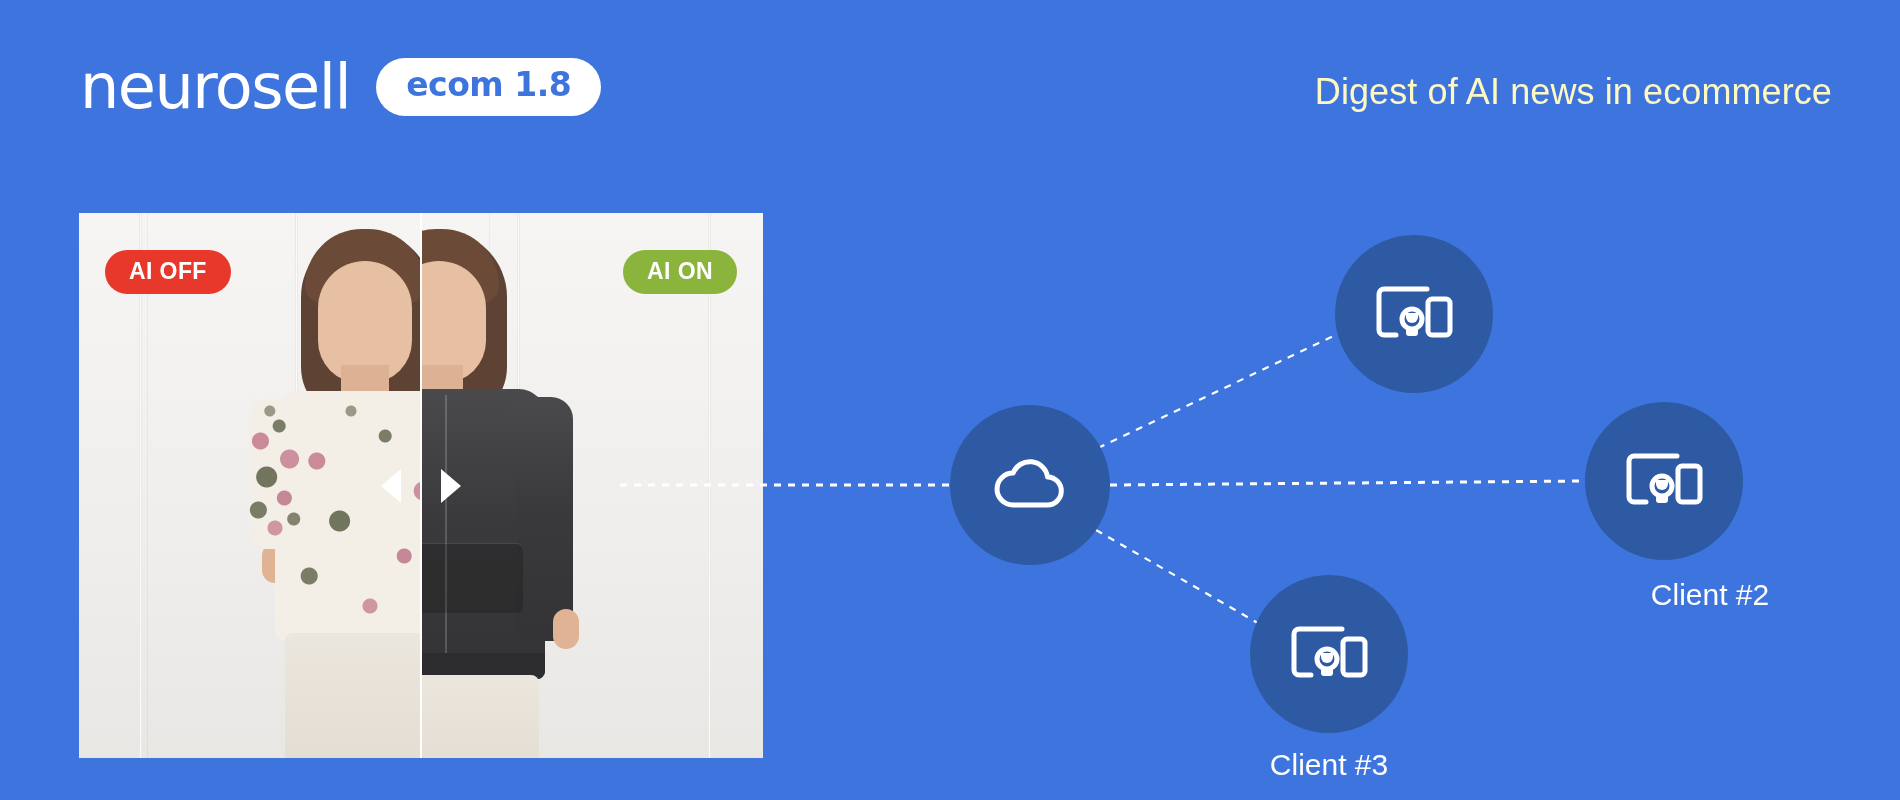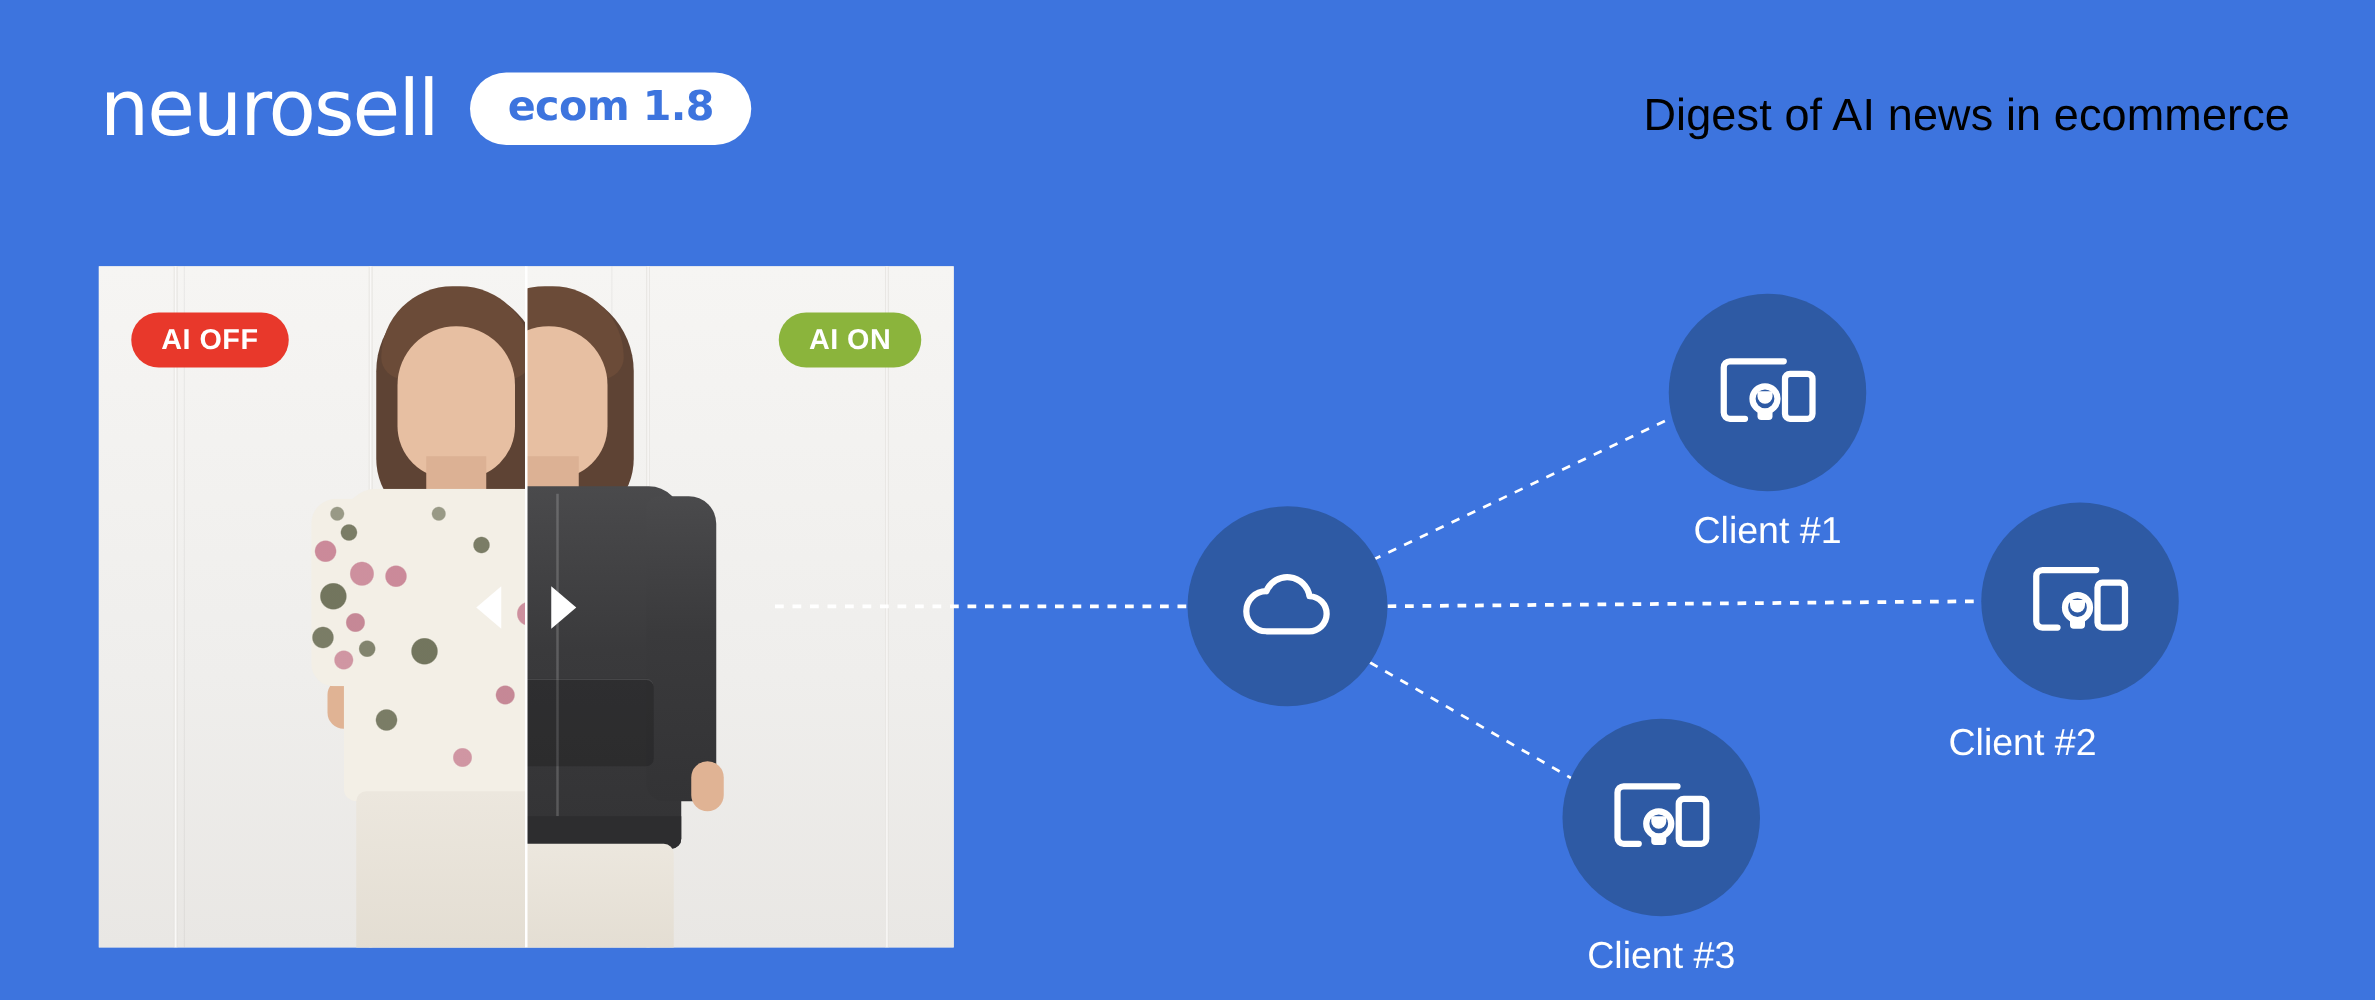--- a/index.html
+++ b/index.html
@@ -48,21 +48,21 @@
     font-size: 33px;
     line-height: 1.1;
     font-weight: 700;
     letter-spacing: -0.5px;
     white-space: nowrap;
   }
   #digest-title {
     position: absolute;
     right: 68px;
     top: 72px;
-    color: #000000;
+    color: #fef9c3;
     font-size: 36px;
     line-height: 1.1;
     font-weight: 400;
     letter-spacing: 0.1px;
     white-space: nowrap;
   }
 
   
   #compare-panel {
     position: absolute;
@@ -255,21 +255,21 @@
     line-height: 1;
     font-weight: 400;
     white-space: nowrap;
     text-align: center;
   }
   #node-server        { left: 330px; top: 225px; width: 160px; height: 160px; }
   #label-server       { left: 300px; top: 405px; width: 220px; }
   #node-client-1      { left: 715px; top: 55px;  width: 158px; height: 158px; }
   #label-client-1     { left: 684px; top: 230px; width: 220px; }
   #node-client-2      { left: 965px; top: 222px; width: 158px; height: 158px; }
-  #label-client-2     { left: 888px; top: 400px; width: 220px; }
+  #label-client-2     { left: 980px; top: 400px; width: 220px; }
   #node-client-3      { left: 630px; top: 395px; width: 158px; height: 158px; }
   #label-client-3     { left: 599px; top: 570px; width: 220px; }
 </style>
 </head>
 <body>
 
 <div id="stage">
 
   <div id="brand">
     <div id="wordmark">neurosell</div>
@@ -342,21 +342,20 @@
     <div id="node-client-1" class="node">
       <svg width="80" height="62" viewBox="0 0 80 62">
         <path d="M53 6 H10 a5 5 0 0 0 -5 5 V47 a5 5 0 0 0 5 5 H22" fill="none" stroke="#ffffff" stroke-width="5" stroke-linecap="round" stroke-linejoin="round"></path>
         <rect x="54" y="16" width="22" height="36" rx="4" fill="none" stroke="#ffffff" stroke-width="5"></rect>
         <path d="M32 30 h12 v4 a6 6 0 0 1 -6 6 a6 6 0 0 1 -6 -6 z" fill="#ffffff"></path>
         <circle cx="38" cy="36" r="10" fill="none" stroke="#ffffff" stroke-width="5"></circle>
         <circle cx="38" cy="36" r="3" fill="#ffffff"></circle>
         <path d="M32 45 h12 v5 a3 3 0 0 1 -3 3 h-6 a3 3 0 0 1 -3 -3 z" fill="#ffffff"></path>
       </svg>
     </div>
-    <div id="label-client-1" class="node-label">Client #1</div>
 
     <div id="node-client-2" class="node">
       <svg width="80" height="62" viewBox="0 0 80 62">
         <path d="M53 6 H10 a5 5 0 0 0 -5 5 V47 a5 5 0 0 0 5 5 H22" fill="none" stroke="#ffffff" stroke-width="5" stroke-linecap="round" stroke-linejoin="round"></path>
         <rect x="54" y="16" width="22" height="36" rx="4" fill="none" stroke="#ffffff" stroke-width="5"></rect>
         <path d="M32 30 h12 v4 a6 6 0 0 1 -6 6 a6 6 0 0 1 -6 -6 z" fill="#ffffff"></path>
         <circle cx="38" cy="36" r="10" fill="none" stroke="#ffffff" stroke-width="5"></circle>
         <circle cx="38" cy="36" r="3" fill="#ffffff"></circle>
         <path d="M32 45 h12 v5 a3 3 0 0 1 -3 3 h-6 a3 3 0 0 1 -3 -3 z" fill="#ffffff"></path>
       </svg>

